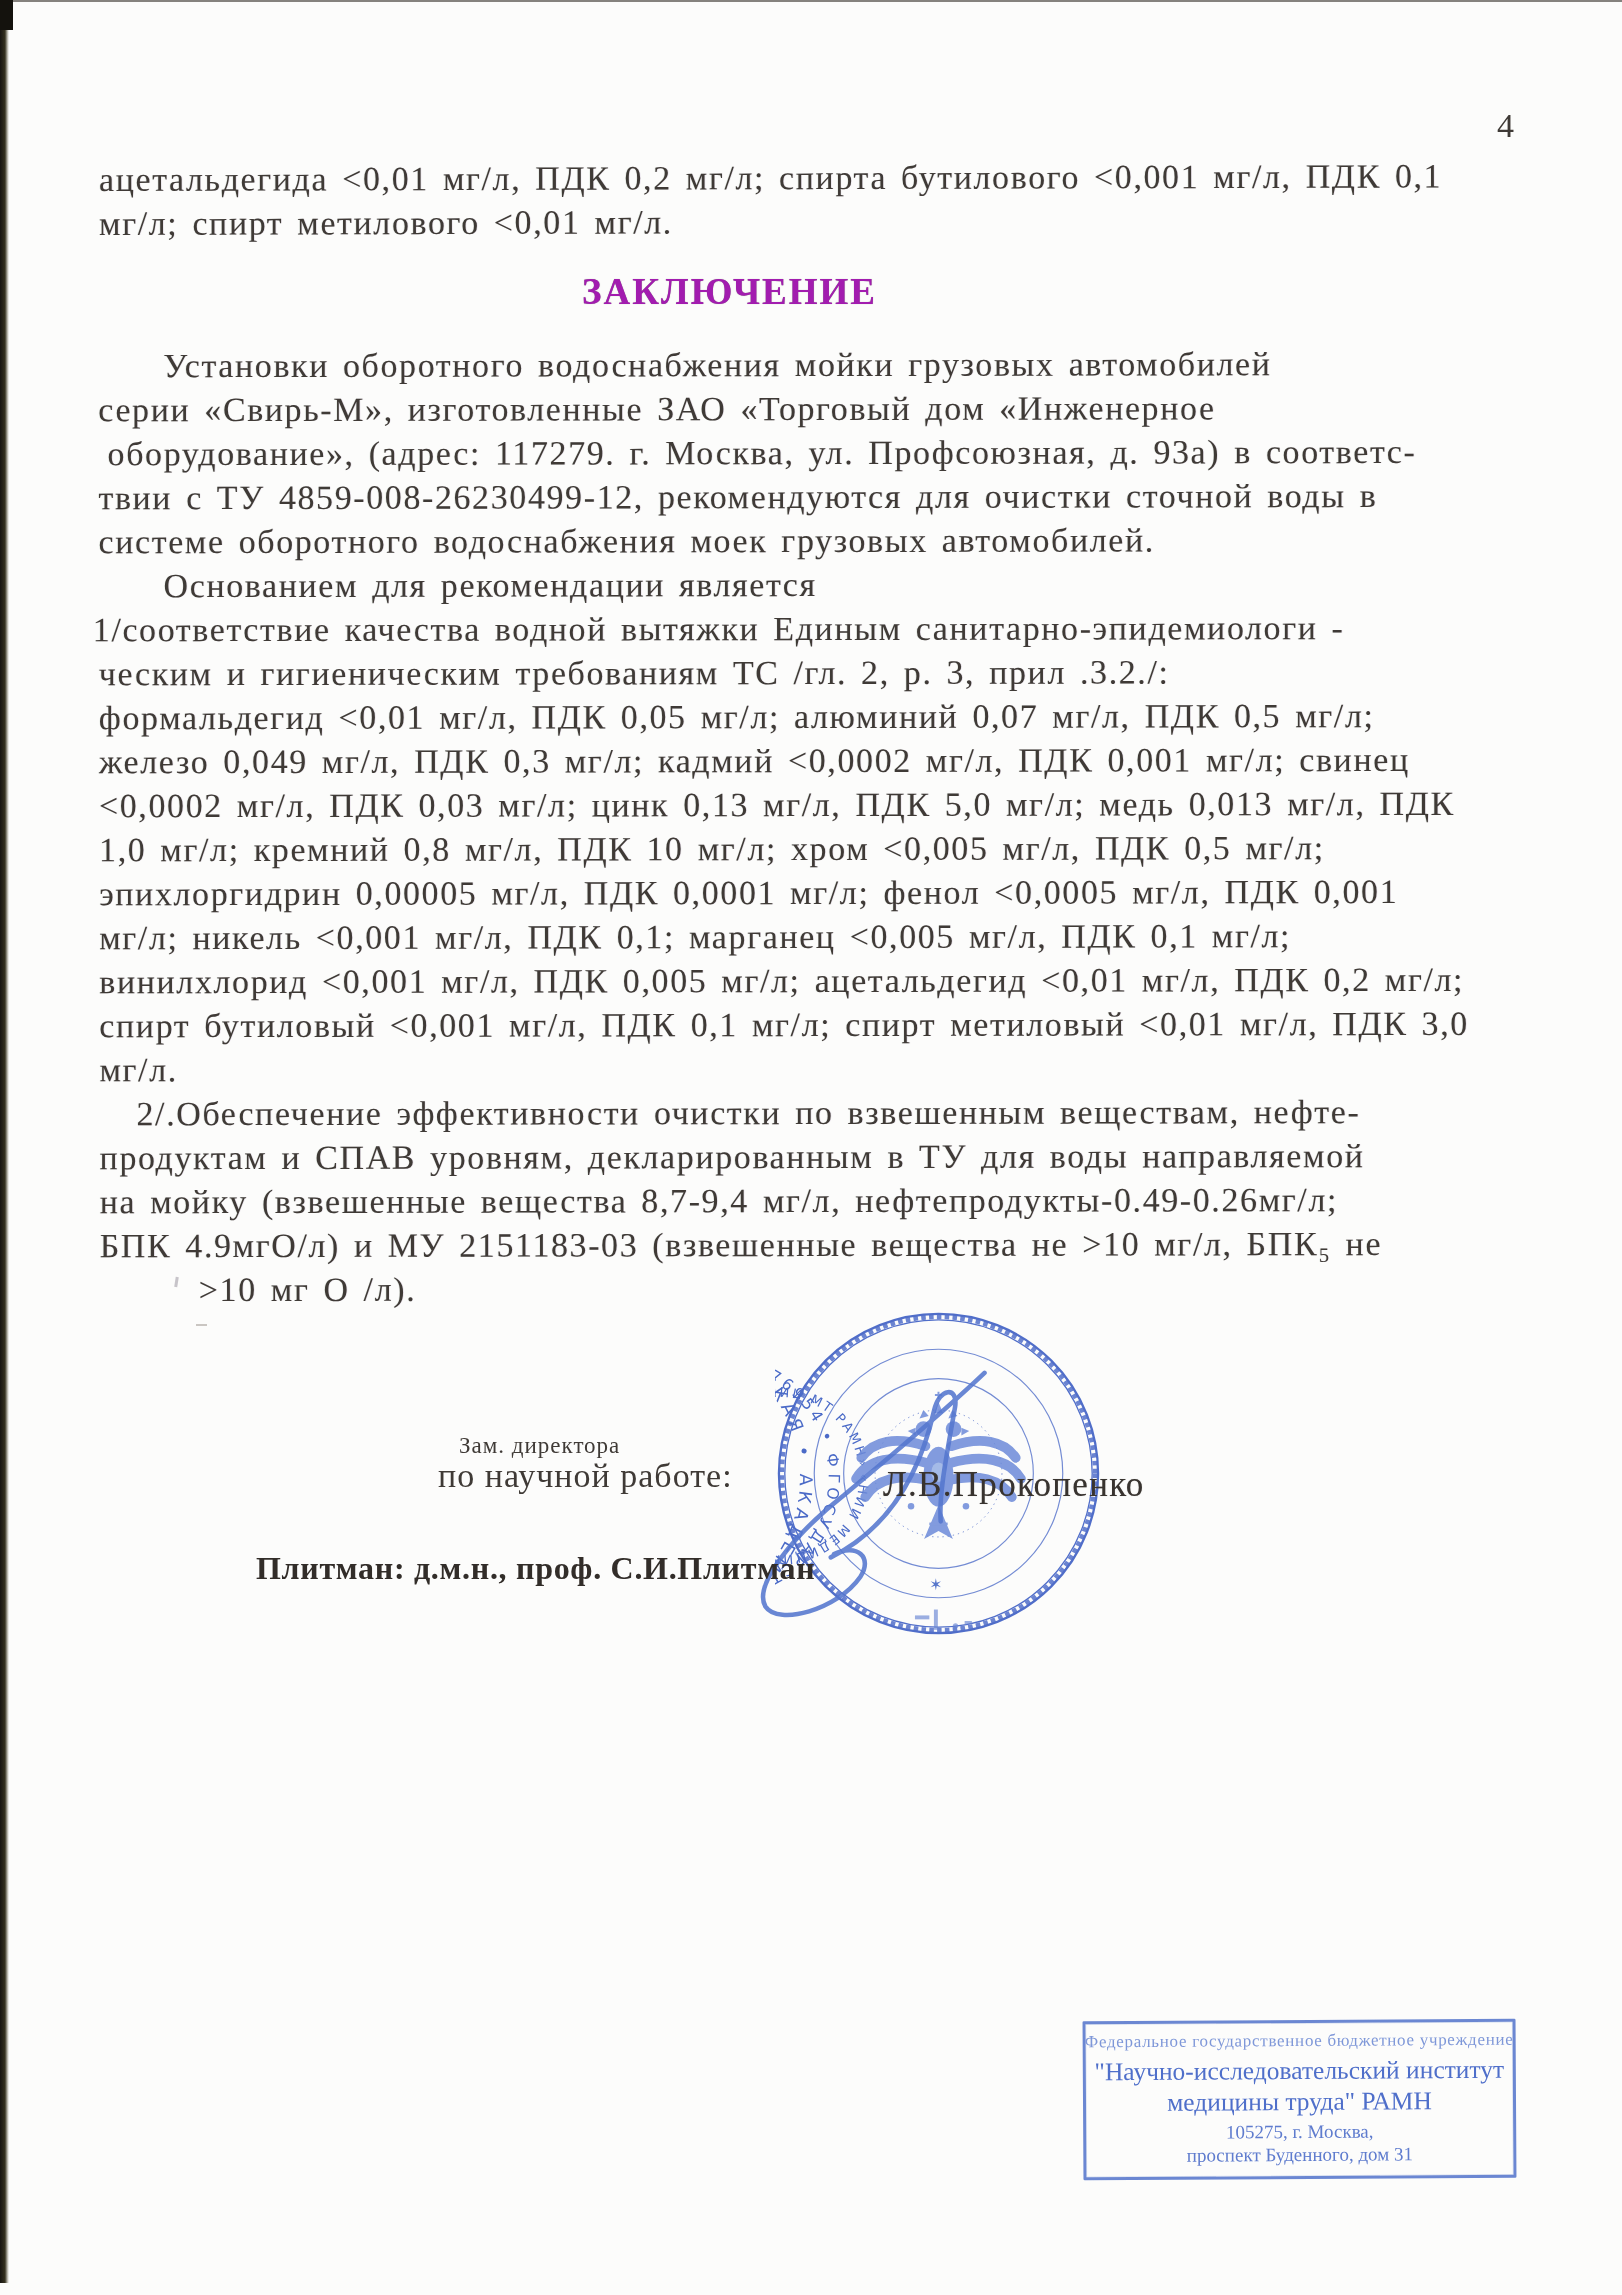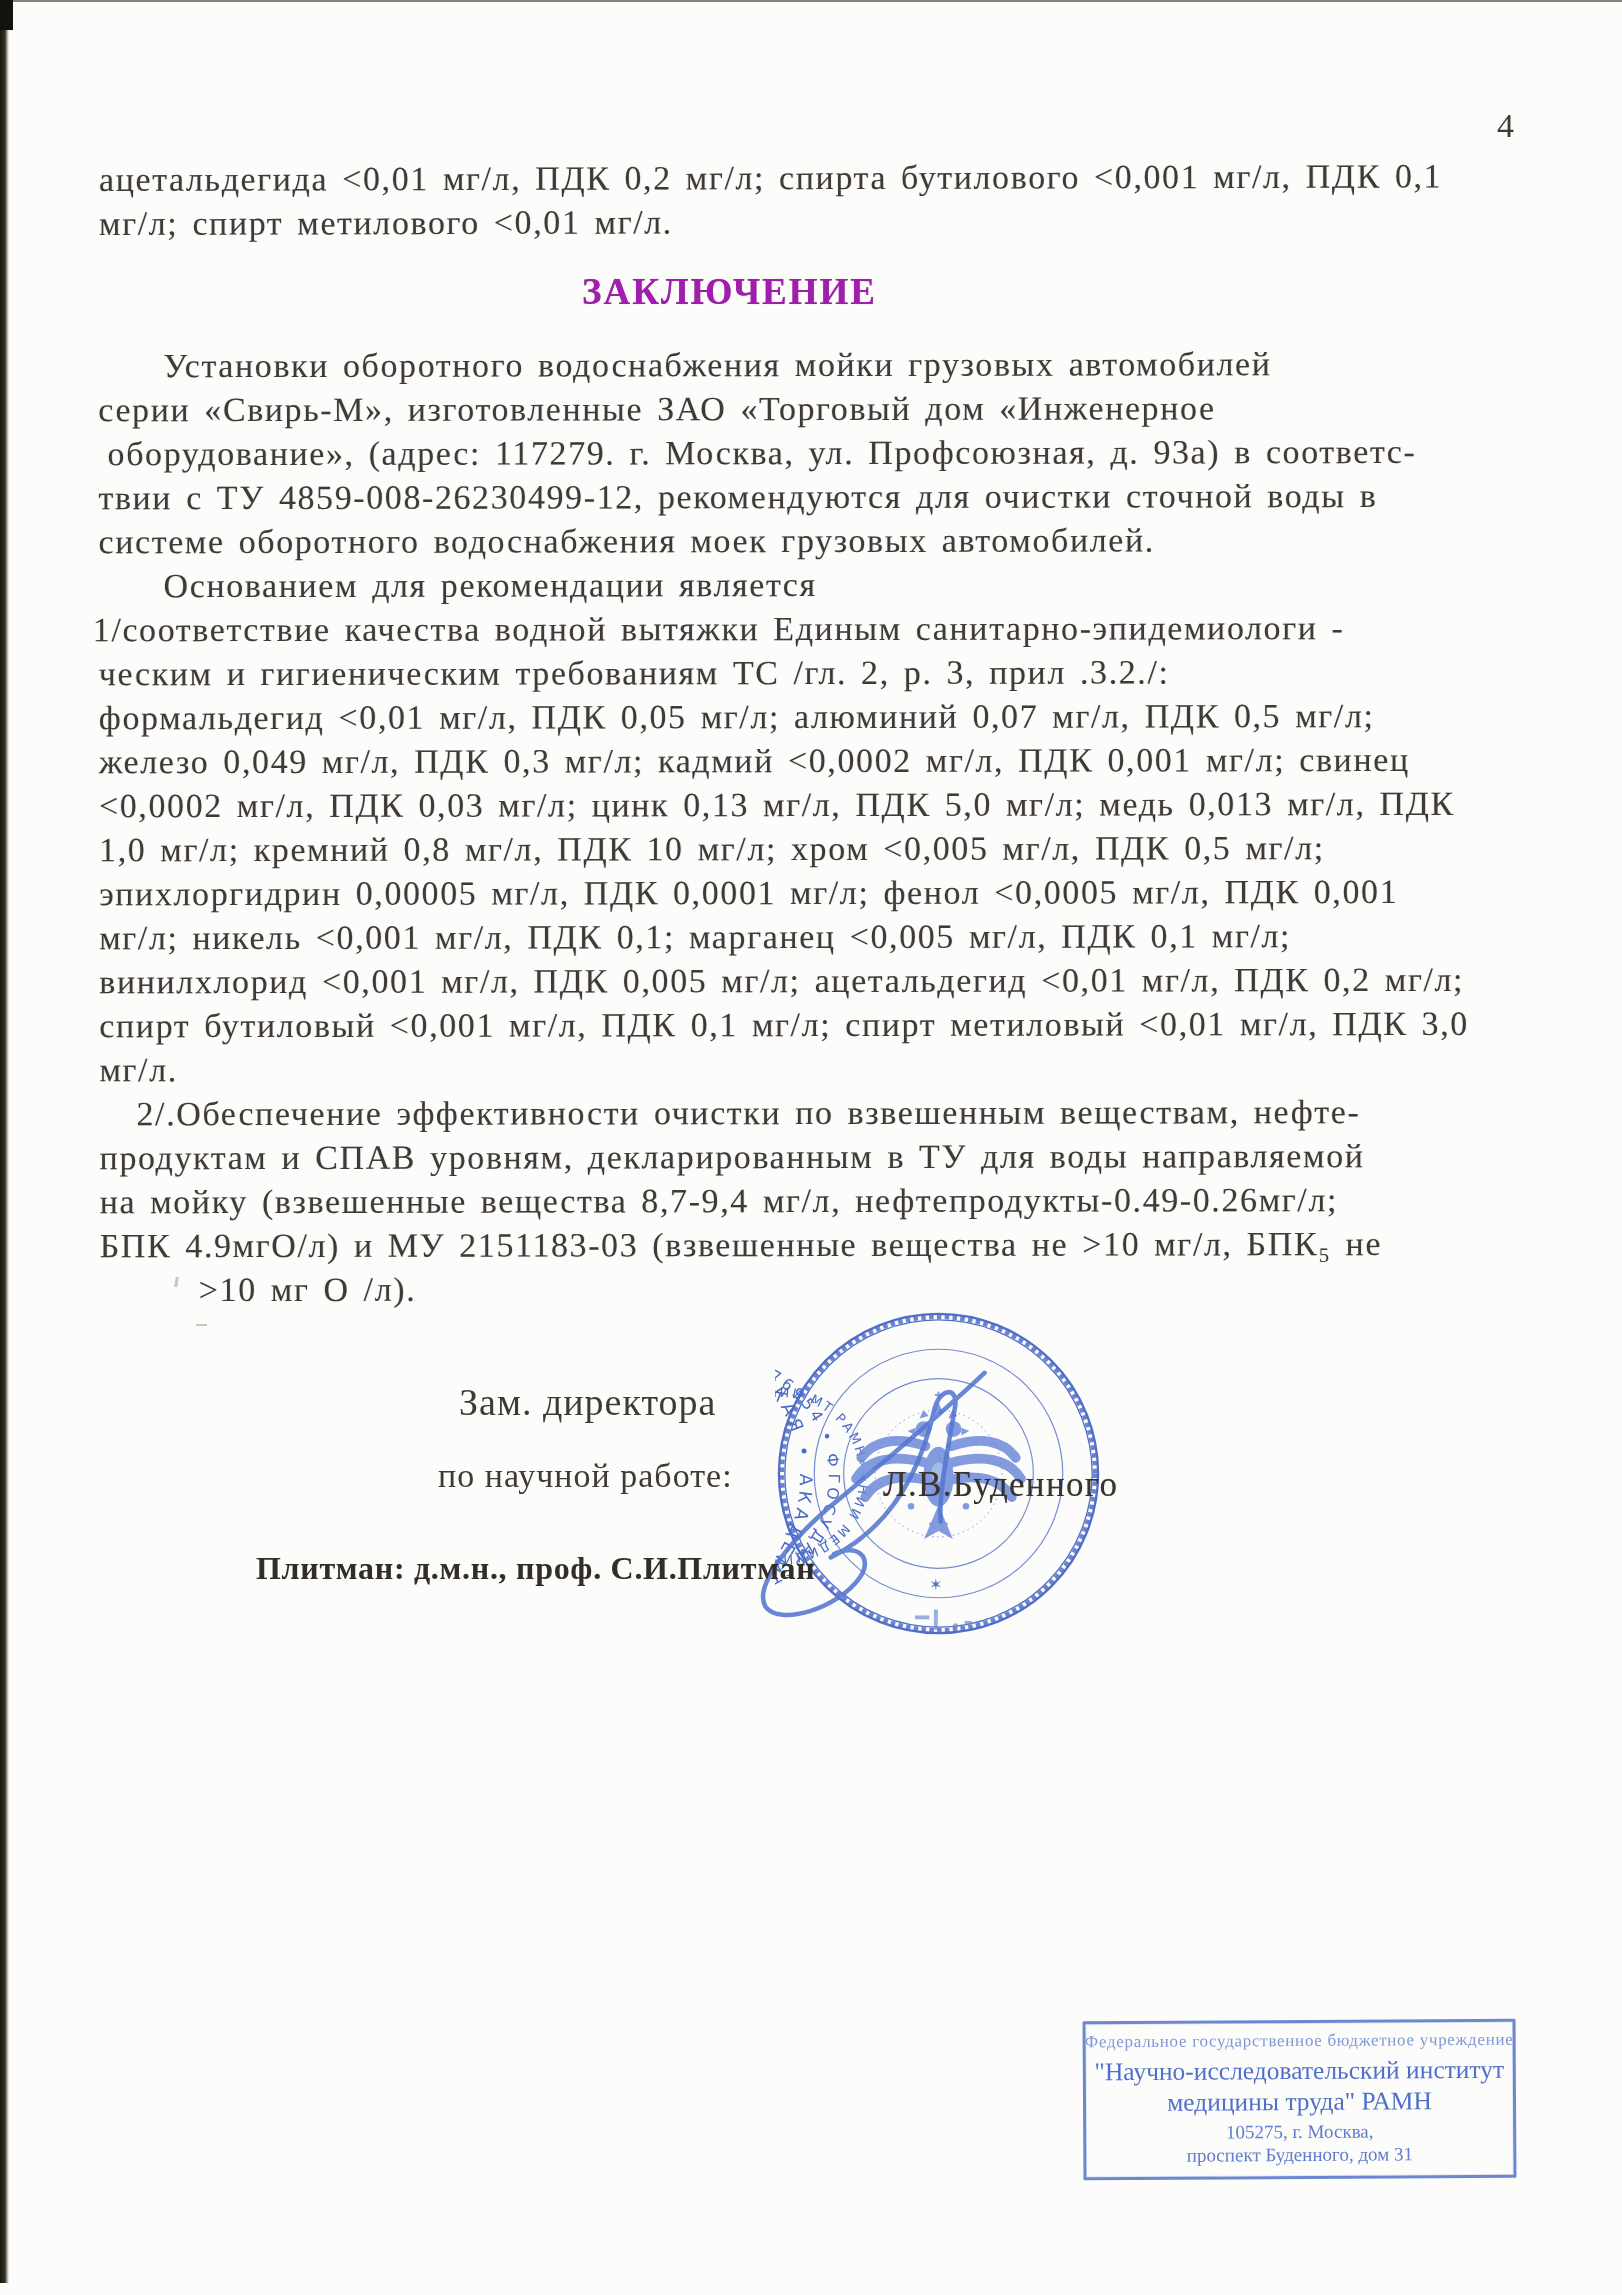--- a/index.html
+++ b/index.html
@@ -65,21 +65,21 @@
   .ind152{padding-left:99px;}
   .indneg{margin-left:-5.9px;}
 
   .doc-heading{
     position:absolute;left:582px;top:270px;
     font-size:37px;font-weight:bold;letter-spacing:2px;
     color:#a21caf;
     text-shadow:0 0 0.7px rgba(45,41,37,.6);
   }
 
-  .sig-role-1{position:absolute;left:459px;top:1380px;font-size:38px;letter-spacing:1px;color:var(--text-main);}
+  .sig-role-1{position:absolute;left:459px;top:1433px;font-size:23px;letter-spacing:1px;color:var(--text-main);}
   .sig-role-2{position:absolute;left:438px;top:1457px;font-size:34px;letter-spacing:1px;color:var(--text-main);}
   .sig-name{
     position:absolute;left:883px;top:1465px;font-size:35px;letter-spacing:1.3px;
     color:#38332f;z-index:6;
     text-shadow:0 0 0.7px rgba(56,51,47,.5);
   }
   .expert-line{
     position:absolute;left:256px;top:1550px;font-size:32px;font-weight:bold;letter-spacing:0.7px;
     color:var(--text-bold);z-index:6;
   }
@@ -153,21 +153,21 @@
     <div class="line">мг/л.</div>
     <div class="line ind56">2/.Обеспечение эффективности очистки по взвешенным веществам, нефте-</div>
     <div class="line">продуктам и СПАВ уровням, декларированным в ТУ для воды  направляемой</div>
     <div class="line">на мойку (взвешенные вещества 8,7-9,4 мг/л, нефтепродукты-0.49-0.26мг/л;</div>
     <div class="line">БПК 4.9мгО/л) и  МУ 2151183-03 (взвешенные вещества не &gt;10 мг/л, БПК₅ не</div>
     <div class="line ind152">&gt;10 мг О /л).</div>
   </div>
 
   <div class="sig-role-1">Зам. директора</div>
   <div class="sig-role-2">по научной работе:</div>
-  <div class="sig-name">Л.В.Буденного</div>
+  <div class="sig-name">Л.В.Прокопенко</div>
   <div class="expert-line">Плитман: д.м.н., проф. С.И.Плитман</div>
 
   <svg class="round-stamp" viewBox="0 0 500 500">
     <g stroke="#4464c6" fill="none">
       <circle cx="250" cy="250" r="244" stroke-width="3.5"></circle>
       <circle cx="250" cy="250" r="240" stroke-width="8" stroke-dasharray="7 5" opacity="0.85"></circle>
       <circle cx="250" cy="250" r="235" stroke-width="2"></circle>
       <circle cx="250" cy="250" r="190" stroke-width="1.8" opacity="0.8"></circle>
       <circle cx="250" cy="250" r="145" stroke-width="1.8" opacity="0.8"></circle>
       <circle cx="250" cy="250" r="97" stroke-width="1.5" stroke-dasharray="2 6" opacity="0.8"></circle>

